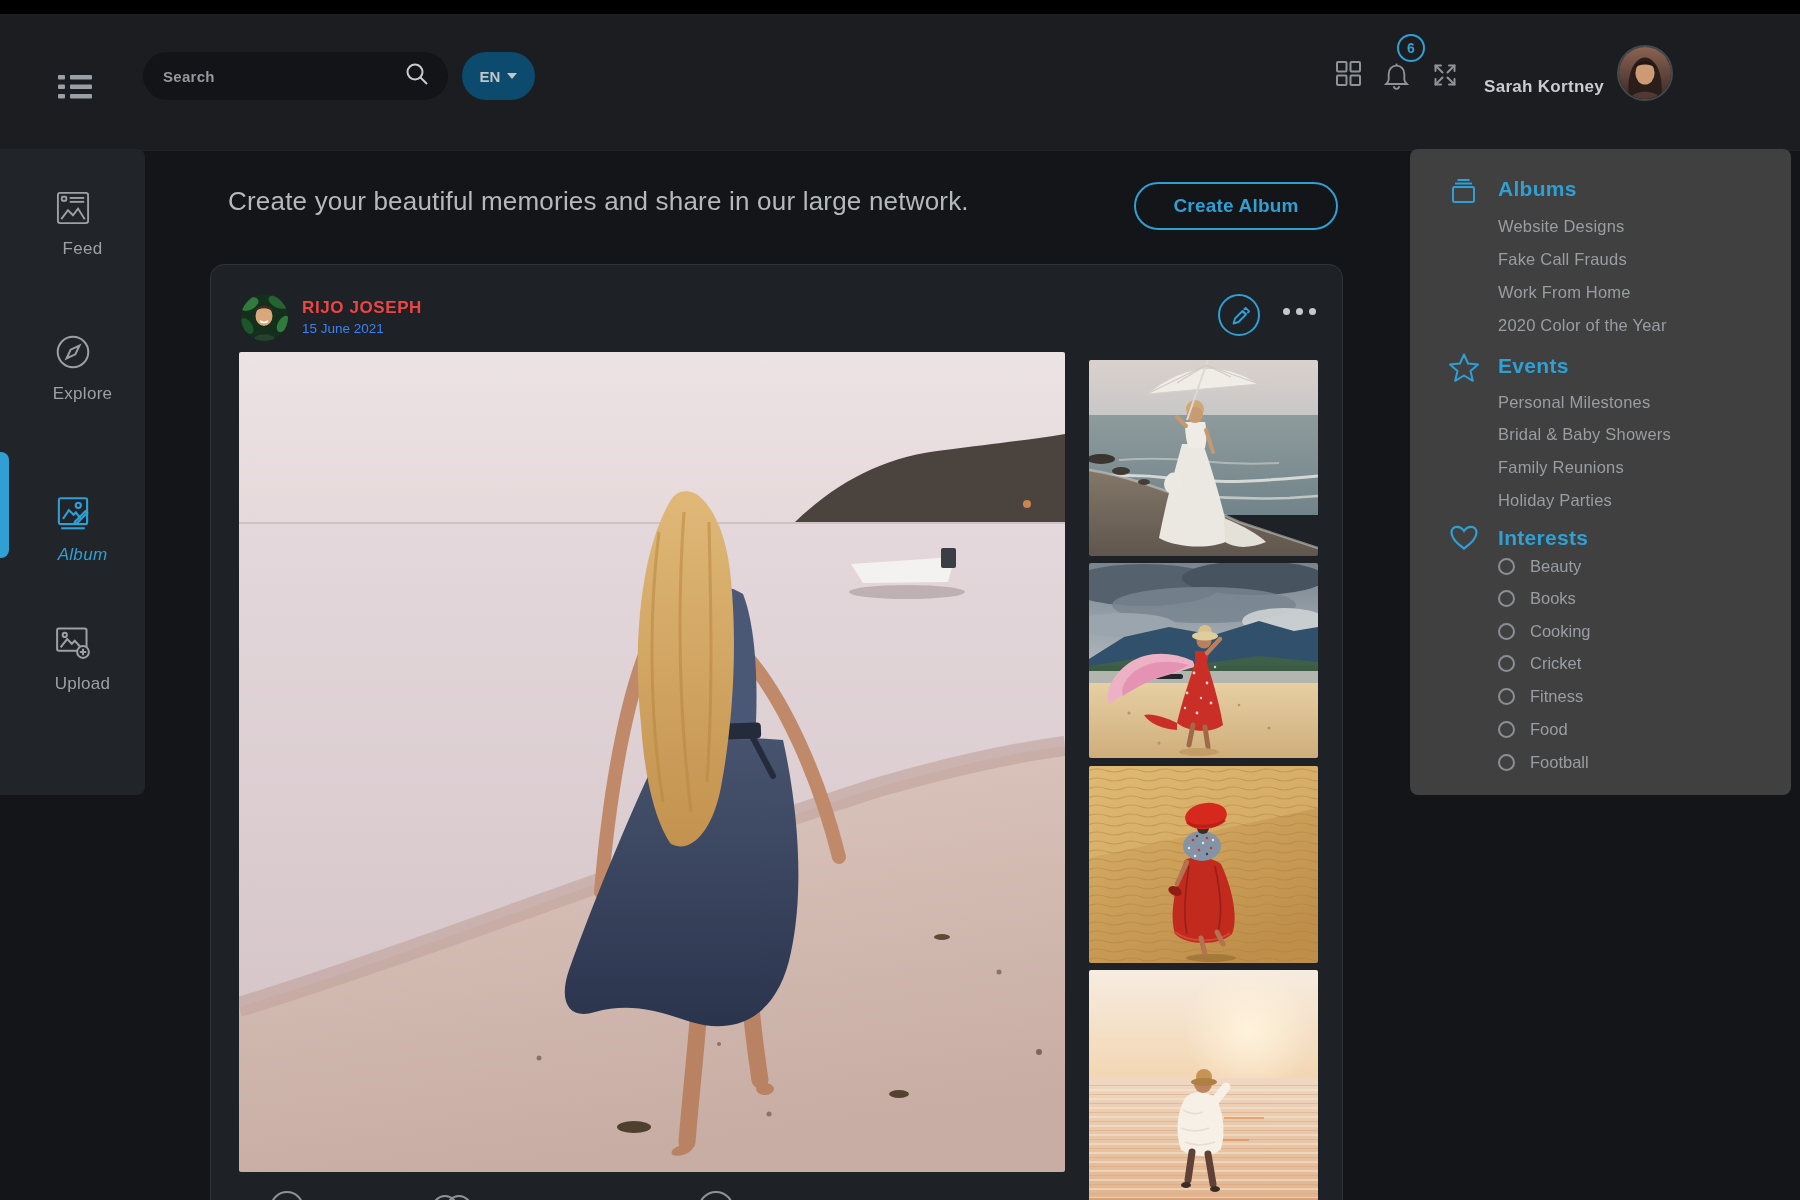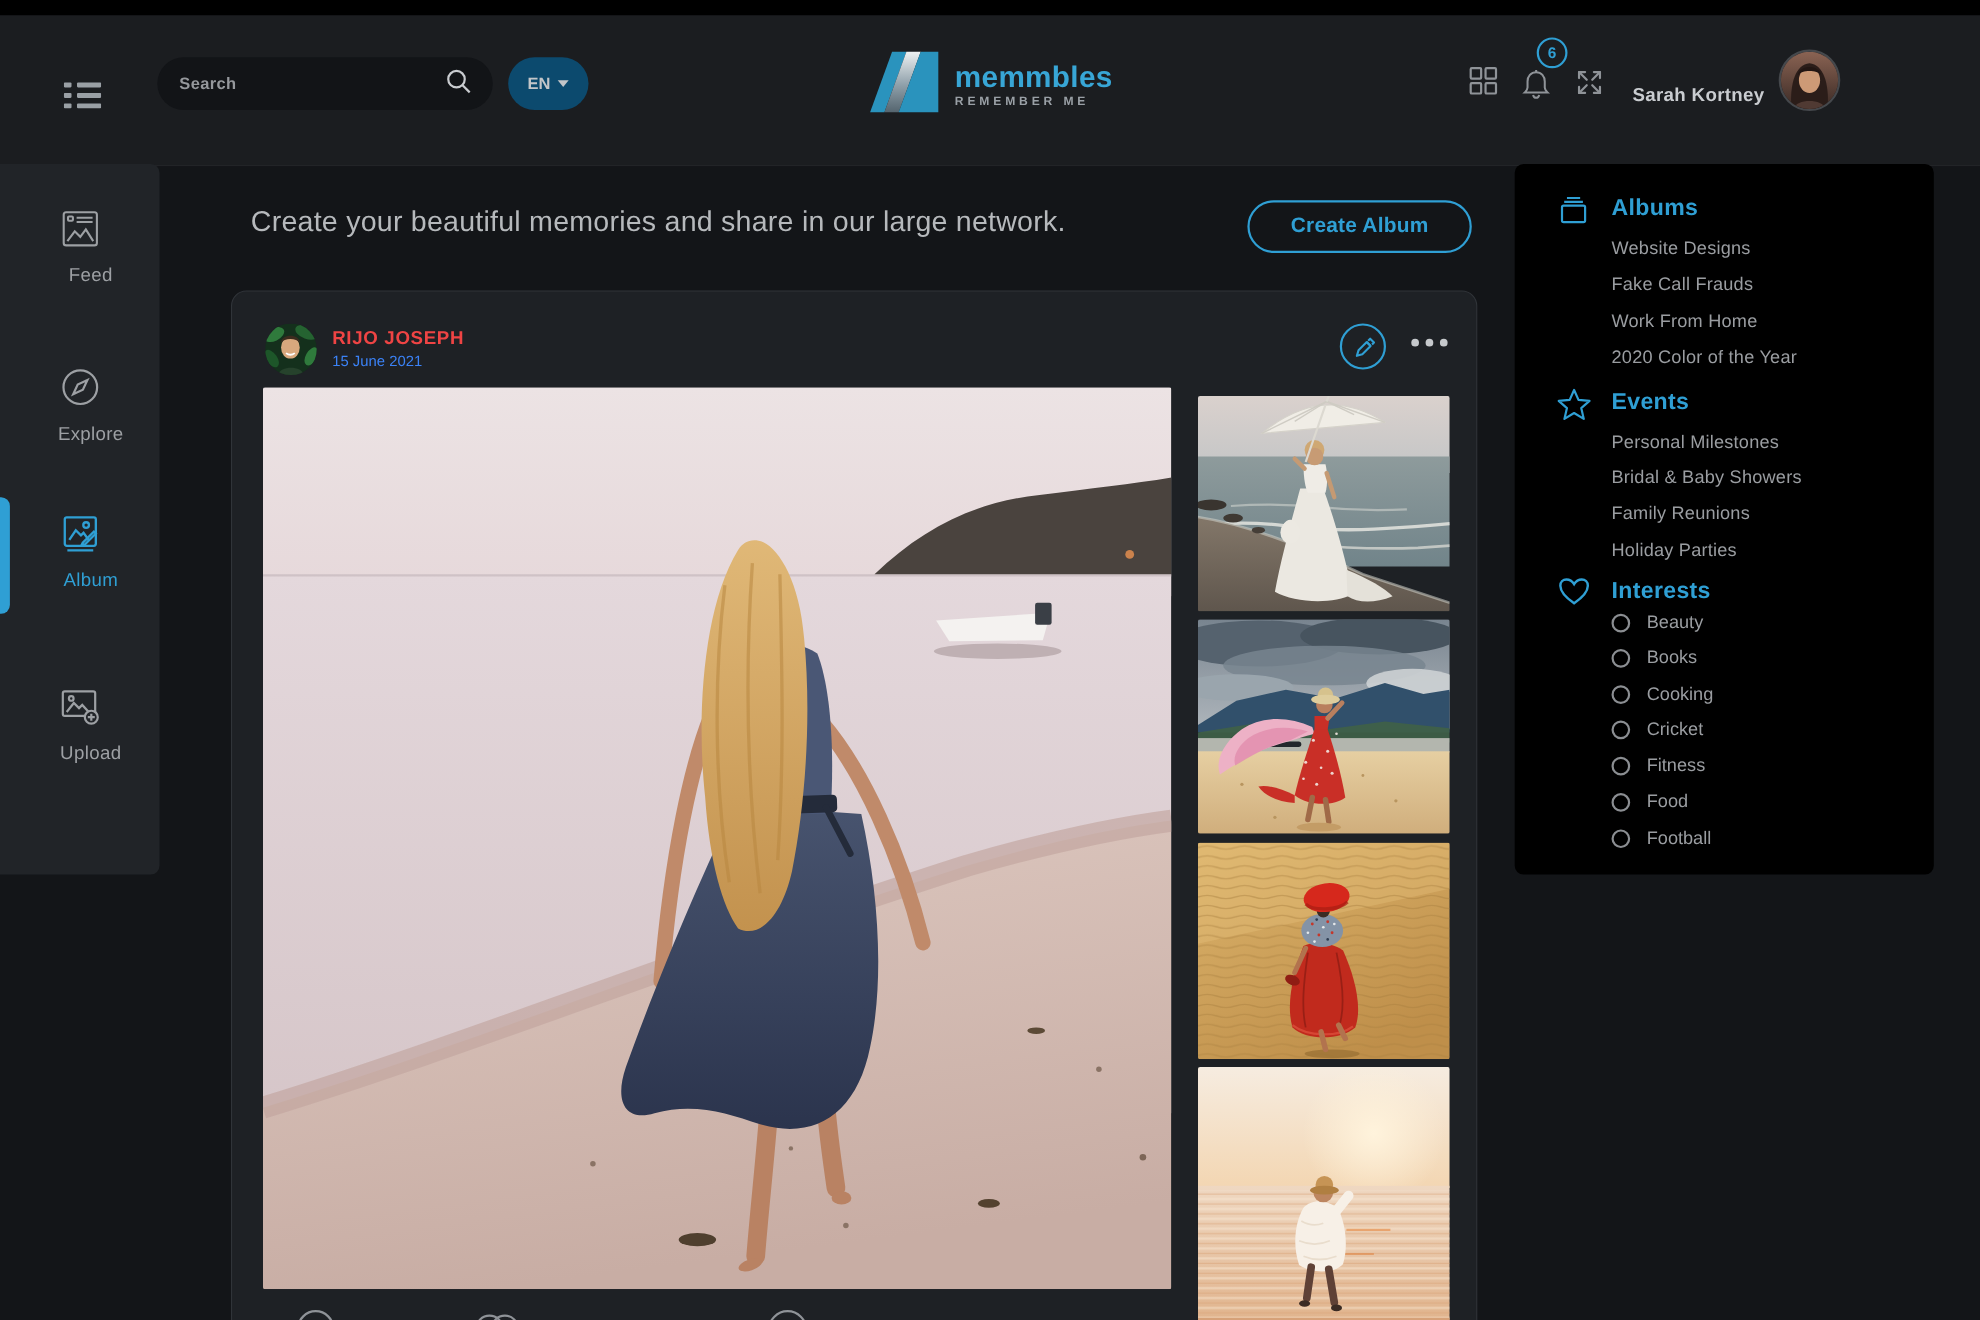--- a/index.html
+++ b/index.html
@@ -56,21 +56,21 @@
   #more-btn i{width:7px;height:7px;border-radius:50%;background:#c6c9cc;}
   #main-photo{left:28px;top:87px;width:826px;height:820px;border-radius:2px;overflow:hidden;}
   .thumb{left:878px;width:229px;overflow:hidden;border-radius:2px;}
   #thumb-1{top:95px;height:196px;}
   #thumb-2{top:298px;height:195px;}
   #thumb-3{top:501px;height:197px;}
   #thumb-4{top:705px;height:280px;}
   .thumb svg,#main-photo svg{display:block;width:100%;height:100%;}
   .foot-ic{top:922px;color:#8f9398;}
   
-  #right-panel{left:1377px;top:149px;width:381px;height:646px;background:#000000;border-radius:8px;text-decoration:underline;}
+  #right-panel{left:1410px;top:149px;width:381px;height:646px;background:#404040;border-radius:8px;text-decoration:underline;}
   .rp-icon{position:absolute;left:37px;color:#2f9fd4;}
   .rp-title{position:absolute;left:88px;color:#2f9fd4;font-size:21px;font-weight:600;letter-spacing:.3px;}
   .rp-item{position:absolute;left:88px;color:#9a9da1;font-size:16.5px;letter-spacing:.2px;}
   .rp-radio-row{position:absolute;left:88px;display:flex;align-items:center;gap:15px;}
   .radio{width:17px;height:17px;border:2px solid #8b8e92;border-radius:50%;box-sizing:border-box;flex:0 0 auto;}
   .rp-radio-row .rlbl{color:#9a9da1;font-size:16.5px;}
 </style>
 </head>
 <body>
 
@@ -100,40 +100,20 @@
             <line x1="16.5" y1="16.5" x2="23" y2="23"></line>
         </svg>
       </span>
     </div>
 
     <div id="lang-pill" class="abs pill">
       <span>EN</span>
       <span class="caret"></span>
     </div>
 
-    <div id="logo" class="abs">
-      <span>
-        <svg width="72" height="60" viewBox="0 0 66 60">
-          <defs>
-            <linearGradient id="lgSilver" x1="0" y1="0" x2="0" y2="1">
-              <stop offset="0" stop-color="#eef1f2"></stop>
-                <stop offset="0.55" stop-color="#8fa0aa"></stop>
-                <stop offset="1" stop-color="#55656f"></stop>
-            </linearGradient>
-          </defs>
-          <path d="M2,58 L22,3 L35,3 L15,58 Z" fill="#2a93bd"></path>
-          <path d="M15,58 L35,3 L48,3 L28,58 Z" fill="url(#lgSilver)"></path>
-          <path d="M28,58 L48,3 L64,3 L64,58 Z" fill="#2a93bd"></path>
-        </svg>
-      </span>
-      <span class="brand-text">
-        <div class="brand-name">memmbles</div>
-        <div class="brand-tag">REMEMBER ME</div>
-      </span>
-    </div>
 
     <span id="grid-btn" class="abs nav-ic">
       <svg width="31" height="31" viewBox="0 0 31 31" fill="none" stroke="#8f9398" stroke-width="2">
         <rect x="4" y="4" width="9.5" height="9.5" rx="1"></rect>
           <rect x="17.5" y="4" width="9.5" height="9.5" rx="1"></rect>
         <rect x="4" y="17.5" width="9.5" height="9.5" rx="1"></rect>
           <rect x="17.5" y="17.5" width="9.5" height="9.5" rx="1"></rect>
       </svg>
     </span>
 
@@ -195,21 +175,21 @@
     </div>
     <div class="rail-item" style="top:183px;">
       <span>
         <svg width="40" height="40" viewBox="0 0 34 34" fill="none" stroke="#9da0a4" stroke-width="1.7">
           <circle cx="17" cy="17" r="13"></circle>
           <path d="M11.5,22.5 L15,15 L22.5,11.5 L19,19 Z"></path>
         </svg>
       </span>
       <span class="lbl">Explore</span>
     </div>
-    <div class="rail-item active" style="top:316px;">
+    <div class="rail-item active" style="top:344px;font-style:italic;">
       <span>
         <svg width="40" height="40" viewBox="0 0 34 34" fill="none" stroke="#2f9fd4" stroke-width="1.8">
           <rect x="5" y="4.5" width="24" height="22" rx="1.5"></rect>
           <circle cx="21.5" cy="10.5" r="2.2"></circle>
           <polyline points="8.5,22 13.5,14.5 17.5,18.5 19.5,16.5 23.5,22"></polyline>
           <path d="M19,24 L27.5,15.5 L29,17 L20.5,25.5 L18,26 Z"></path>
           <line x1="7" y1="30" x2="27" y2="30"></line>
         </svg>
       </span>
       <span class="lbl">Album</span>

